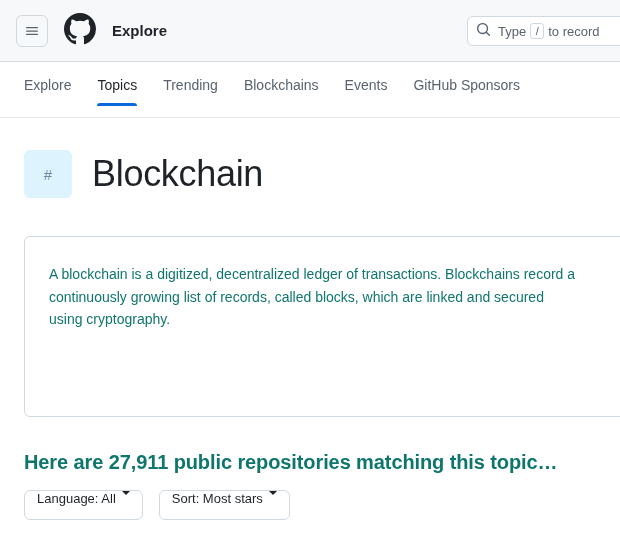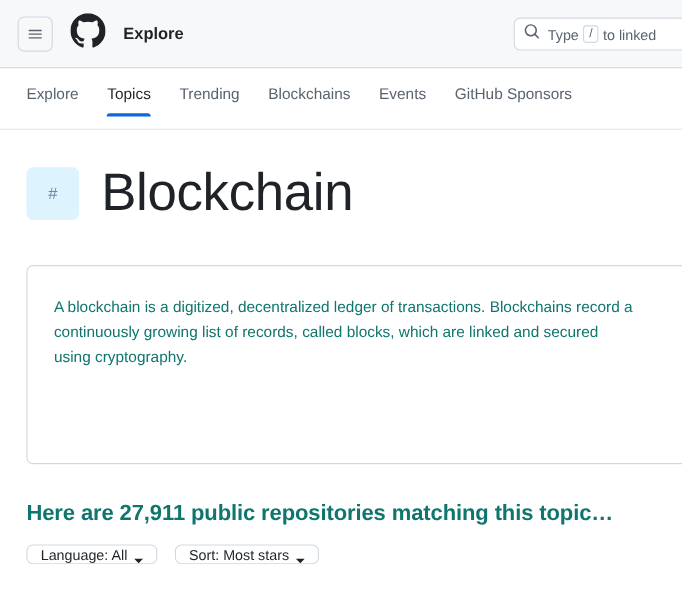--- a/index.html
+++ b/index.html
@@ -146,21 +146,21 @@
     background: #ddf4ff;
     border-radius: 6px;
     display: flex;
     align-items: center;
     justify-content: center;
     font-size: 15px;
     color: #6e8aa3;
     flex: 0 0 auto;
   }
   .topic-title {
-    font-size: 48px;
+    font-size: 36px;
     font-weight: 400;
     color: #1f2328;
     letter-spacing: -0.3px;
     line-height: 1.1;
   }
 
   .desc-card {
     margin-top: 38px;
     margin-right: -40px;
     border: 1px solid #d1d9e0;
@@ -186,23 +186,23 @@
     white-space: nowrap;
   }
 
   .filters {
     margin-top: 16px;
     display: flex;
     gap: 16px;
   }
   .filter-btn {
     display: inline-flex;
-    align-items: flex-end;
+    align-items: flex-start;
     gap: 5px;
-    height: 18px;
+    height: 30px;
     padding: 0 12px;
     border: 1px solid #d1d9e0;
     border-radius: 6px;
     background: #ffffff;
     font-size: 13px;
     color: #1f2328;
     white-space: nowrap;
     cursor: pointer;
   }
   .caret {
@@ -251,21 +251,21 @@
     <span class="search-icon">
       <svg width="15" height="15" viewBox="0 0 16 16" aria-hidden="true">
         <path fill="#59636e" d="M10.68 11.74a6 6 0 0 1-7.922-8.982 6 6 0 0 1 8.982 7.922l3.04
           3.04a.749.749 0 0 1-.326 1.275.749.749 0 0 1-.734-.215ZM11.5 7a4.499 4.499 0 1 0-8.997
           0A4.499 4.499 0 0 0 11.5 7Z"></path>
       </svg>
     </span>
     <span class="search-placeholder">
       <span>Type</span>
       <span class="slash-key">/</span>
-      <span>to linked</span>
+      <span>to record</span>
     </span>
   </div>
 </div>
 
 <div class="tabs-wrap">
   <div class="tabs">
     <a class="tab">Explore</a>
     <a class="tab active">Topics</a>
     <a class="tab">Trending</a>
     <a class="tab">Blockchains</a>

